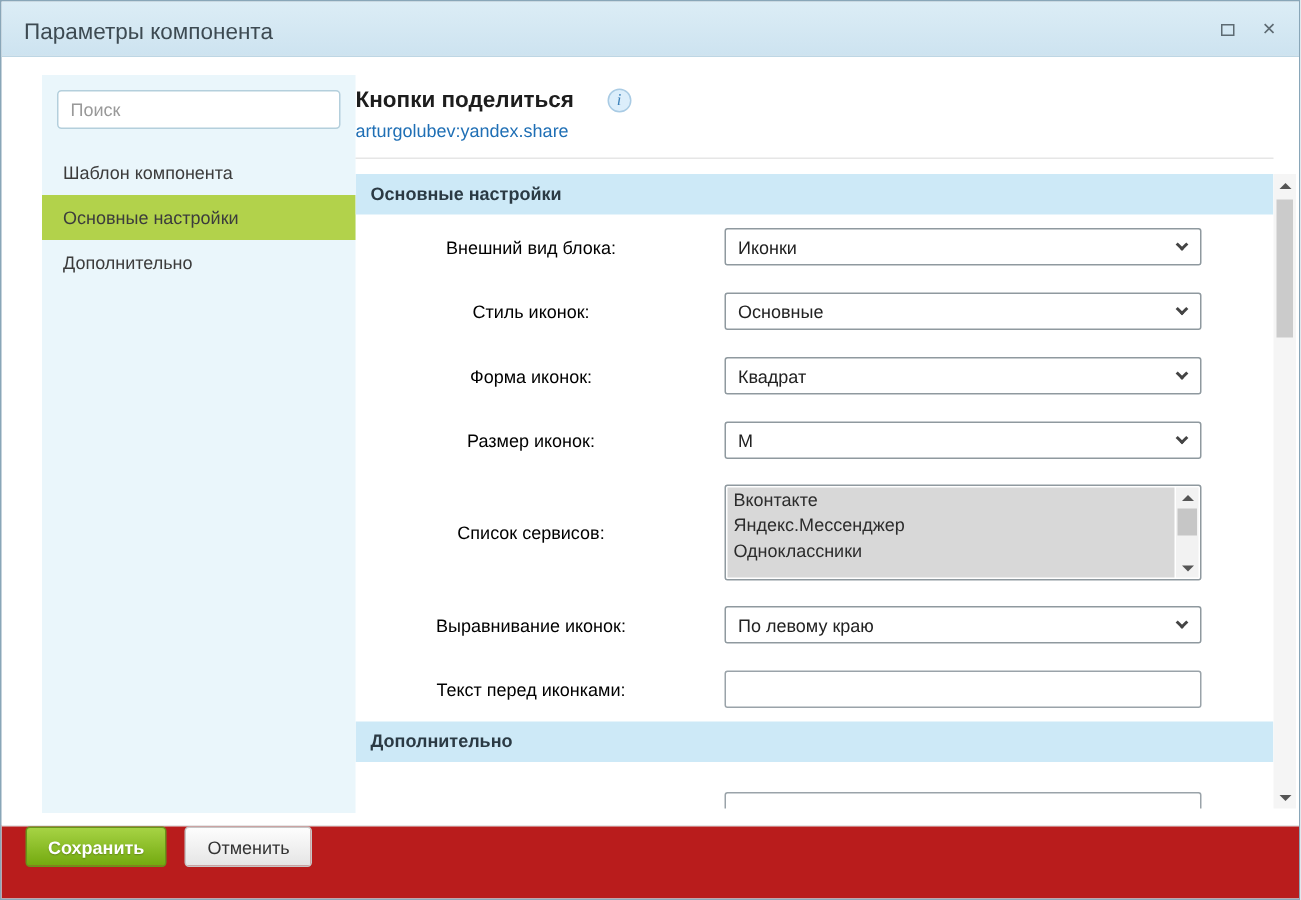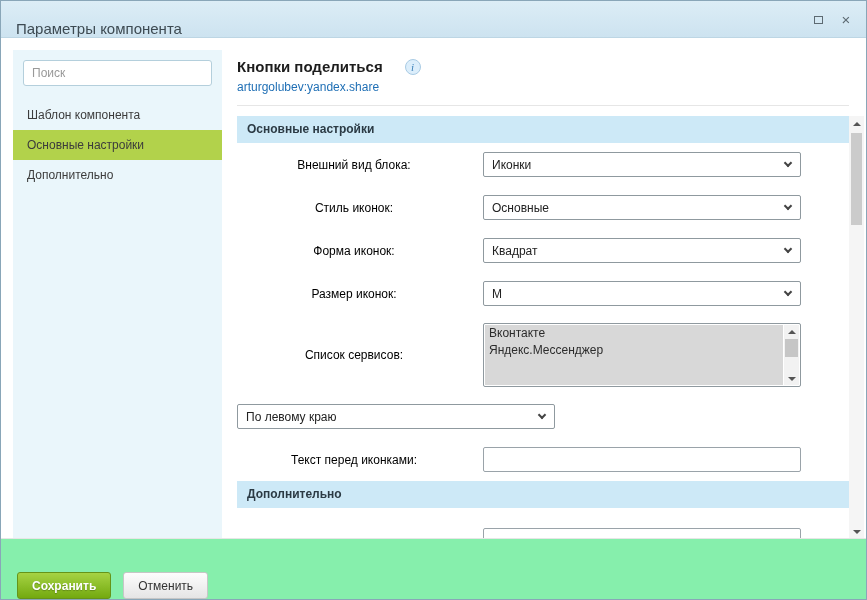--- a/index.html
+++ b/index.html
@@ -2,28 +2,28 @@
 <html><head>
 <meta charset="utf-8">
 <style>
   *{margin:0;padding:0;box-sizing:border-box}
   html,body{background:#fff}
   body{font-family:"Liberation Sans",sans-serif}
 
   .window{position:relative;width:867px;height:600px;border:1px solid #89a6b8;background:#fff;overflow:hidden}
 
   
-  .titlebar{position:absolute;left:0;top:0;right:0;height:37px;background:linear-gradient(#dcedf6,#cde3f0);border-bottom:1px solid #bdd6e4;display:flex;align-items:flex-end;padding:0 15px}
+  .titlebar{position:absolute;left:0;top:0;right:0;height:37px;background:linear-gradient(#dcedf6,#cde3f0);border-bottom:1px solid #bdd6e4;display:flex;align-items:flex-start;padding:12px 15px}
   .dialog-title{font-size:15px;color:#3d4a52}
   .win-controls{position:absolute;right:10px;top:0;height:37px;display:flex;align-items:center;gap:8px}
   .win-btn{width:20px;height:20px;display:flex;align-items:center;justify-content:center;color:#5d6a72;cursor:pointer;font-size:15px;line-height:1}
   .sq{display:inline-block;width:9px;height:8px;border:1px solid #5d6a72}
 
   
-  .sidebar{position:absolute;left:12px;top:49px;width:209px;height:492px;background:#eaf6fb}
+  .sidebar{position:absolute;left:27px;top:49px;width:209px;height:492px;background:#eaf6fb}
   .search{display:block;margin:10px;width:189px;height:26px;border:1px solid #b4cfdc;border-radius:3px;padding:0 8px;font-size:12px;color:#555;background:#fff;outline:none;font-family:inherit}
   .search::placeholder{color:#999}
   .menu{margin-top:14px}
   .menu-item{height:30px;line-height:30px;padding-left:14px;font-size:12px;color:#3c3c3c;cursor:pointer;white-space:nowrap}
   .menu-item.active{background:#b2d24b}
 
   
   .main-header{position:absolute;left:236px;top:57px}
   .title-row{display:flex;align-items:center;gap:22px}
   .page-title{font-size:15px;font-weight:bold;color:#1d1d1d}
@@ -57,21 +57,21 @@
   .text-input{width:318px;height:25px;border:1px solid #9aa3a9;border-radius:2px;padding:0 8px;font-size:12px;font-family:inherit;outline:none;background:#fff}
 
   
   .vscroll{position:absolute;right:2px;top:115px;width:15px;height:423px;background:#f5f5f5}
   .vs-arrow{position:absolute;left:0;width:15px;height:15px;display:flex;align-items:center;justify-content:center;cursor:pointer}
   .vs-arrow.up{top:0}
   .vs-arrow.down{bottom:0}
   .vs-thumb{position:absolute;left:2px;top:17px;width:11px;height:92px;background:#cbcbcb;cursor:grab}
 
   
-  .footer{position:absolute;left:0;right:0;bottom:0;height:61px;border-top:1px solid #e6e6e6;background:#86efac;display:flex;align-items:flex-end;padding-left:16px;gap:12px}
+  .footer{position:absolute;left:0;right:0;bottom:0;height:49px;border-top:1px solid #e6e6e6;background:#b91c1c;display:flex;align-items:flex-start;padding-left:16px;gap:12px}
   .btn{height:27px;padding:0 14px;border-radius:3px;font-size:12px;cursor:pointer;font-family:inherit}
   .btn.save{background:linear-gradient(#a6d344,#73a90f);border:1px solid #669419;color:#fff;font-weight:bold;text-shadow:0 1px 1px rgba(0,0,0,.25)}
   .btn.cancel{background:linear-gradient(#fdfdfd,#e5e5e5);border:1px solid #c6c6c6;color:#333}
 </style>
 </head>
 <body>
 
 <div class="window">
 
   <div class="titlebar">
@@ -146,35 +146,37 @@
       </div>
     </div>
 
     <div class="form-row tall">
       <label class="form-label">Список сервисов:</label>
       <div class="control">
         <div class="multiselect">
           <div class="ms-opts">
             <div class="ms-opt">Вконтакте</div>
             <div class="ms-opt">Яндекс.Мессенджер</div>
+            <div class="ms-opt">Одноклассники</div>
           </div>
           <div class="ms-scroll">
             <span class="ms-arrow up">
                 <span class="tri-up"></span>
               </span>
             <span class="ms-thumb"></span>
             <span class="ms-arrow down">
                 <span class="tri-down"></span>
               </span>
           </div>
         </div>
       </div>
     </div>
 
     <div class="form-row">
+      <label class="form-label">Выравнивание иконок:</label>
       <div class="control">
         <div class="select">
           <span>По левому краю</span>
           <span class="chevron"></span>
         </div>
       </div>
     </div>
 
     <div class="form-row">
       <label class="form-label">Текст перед иконками:</label>

